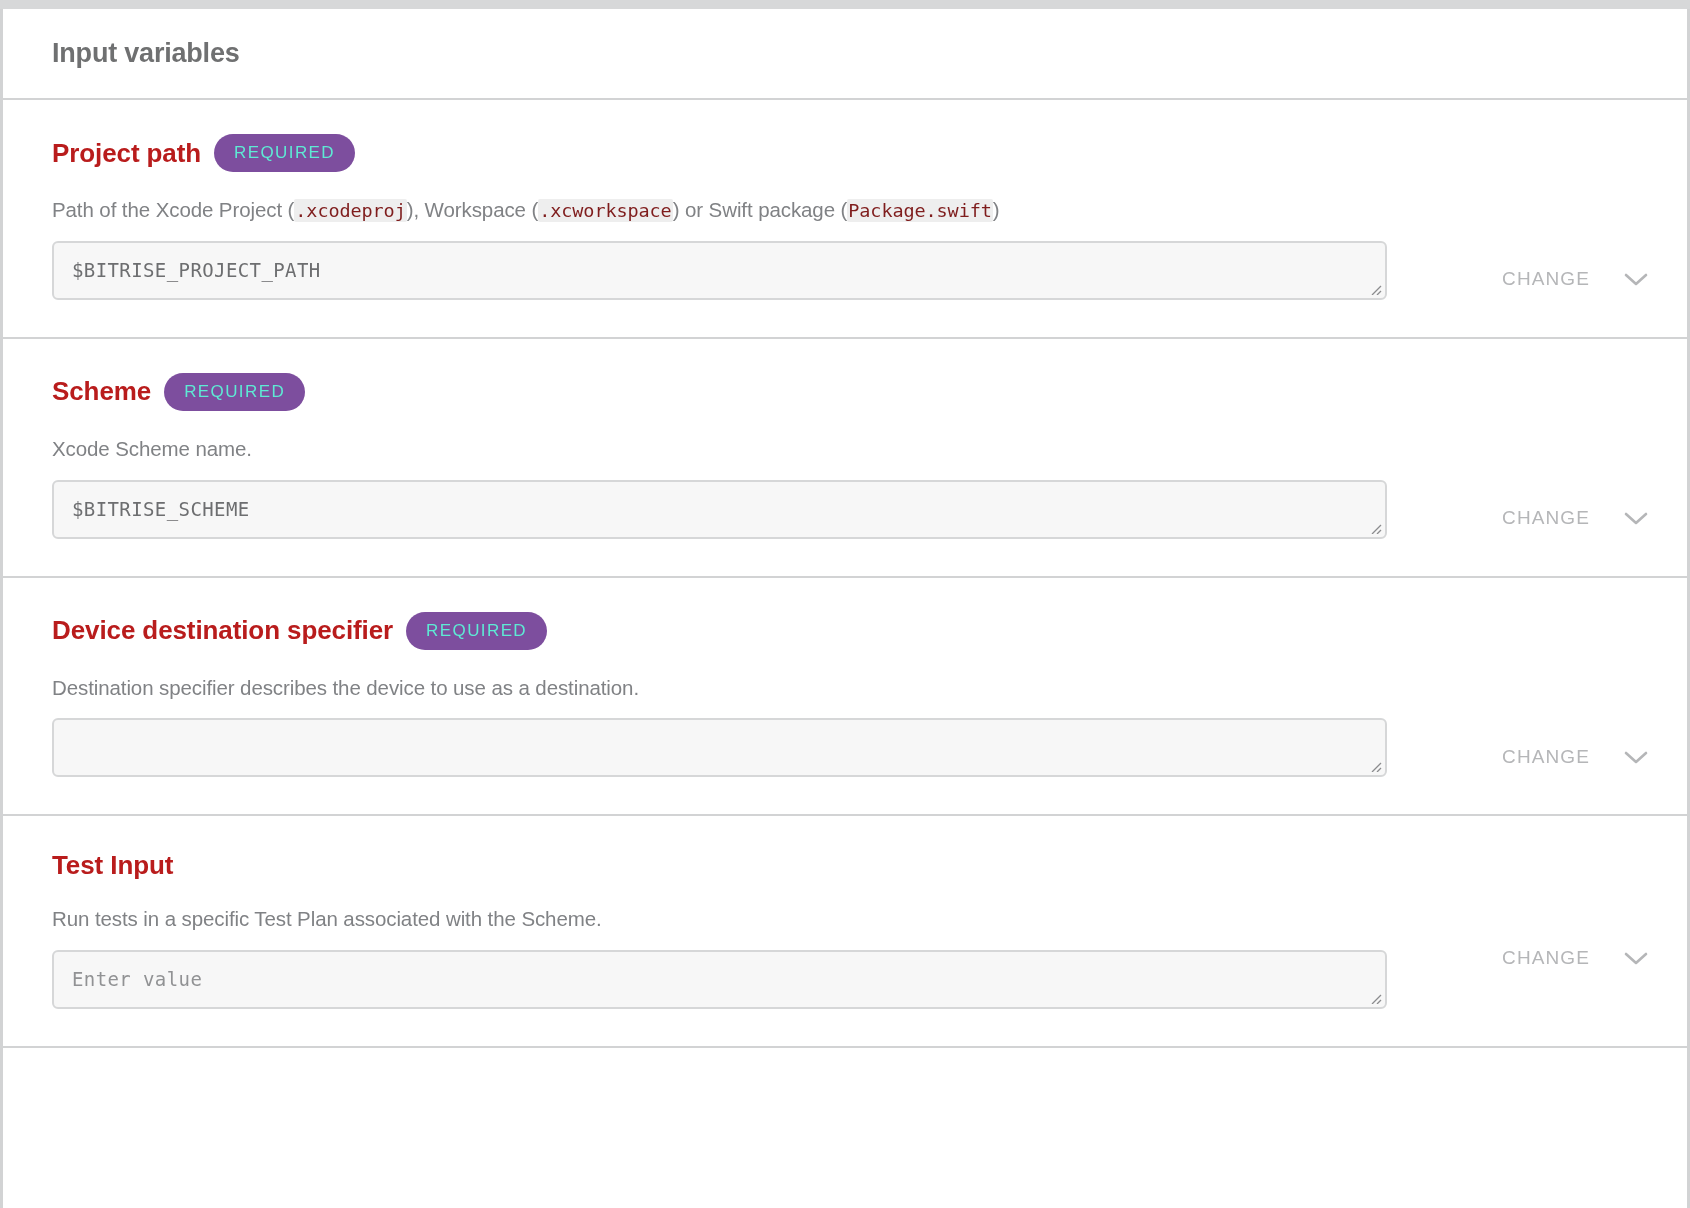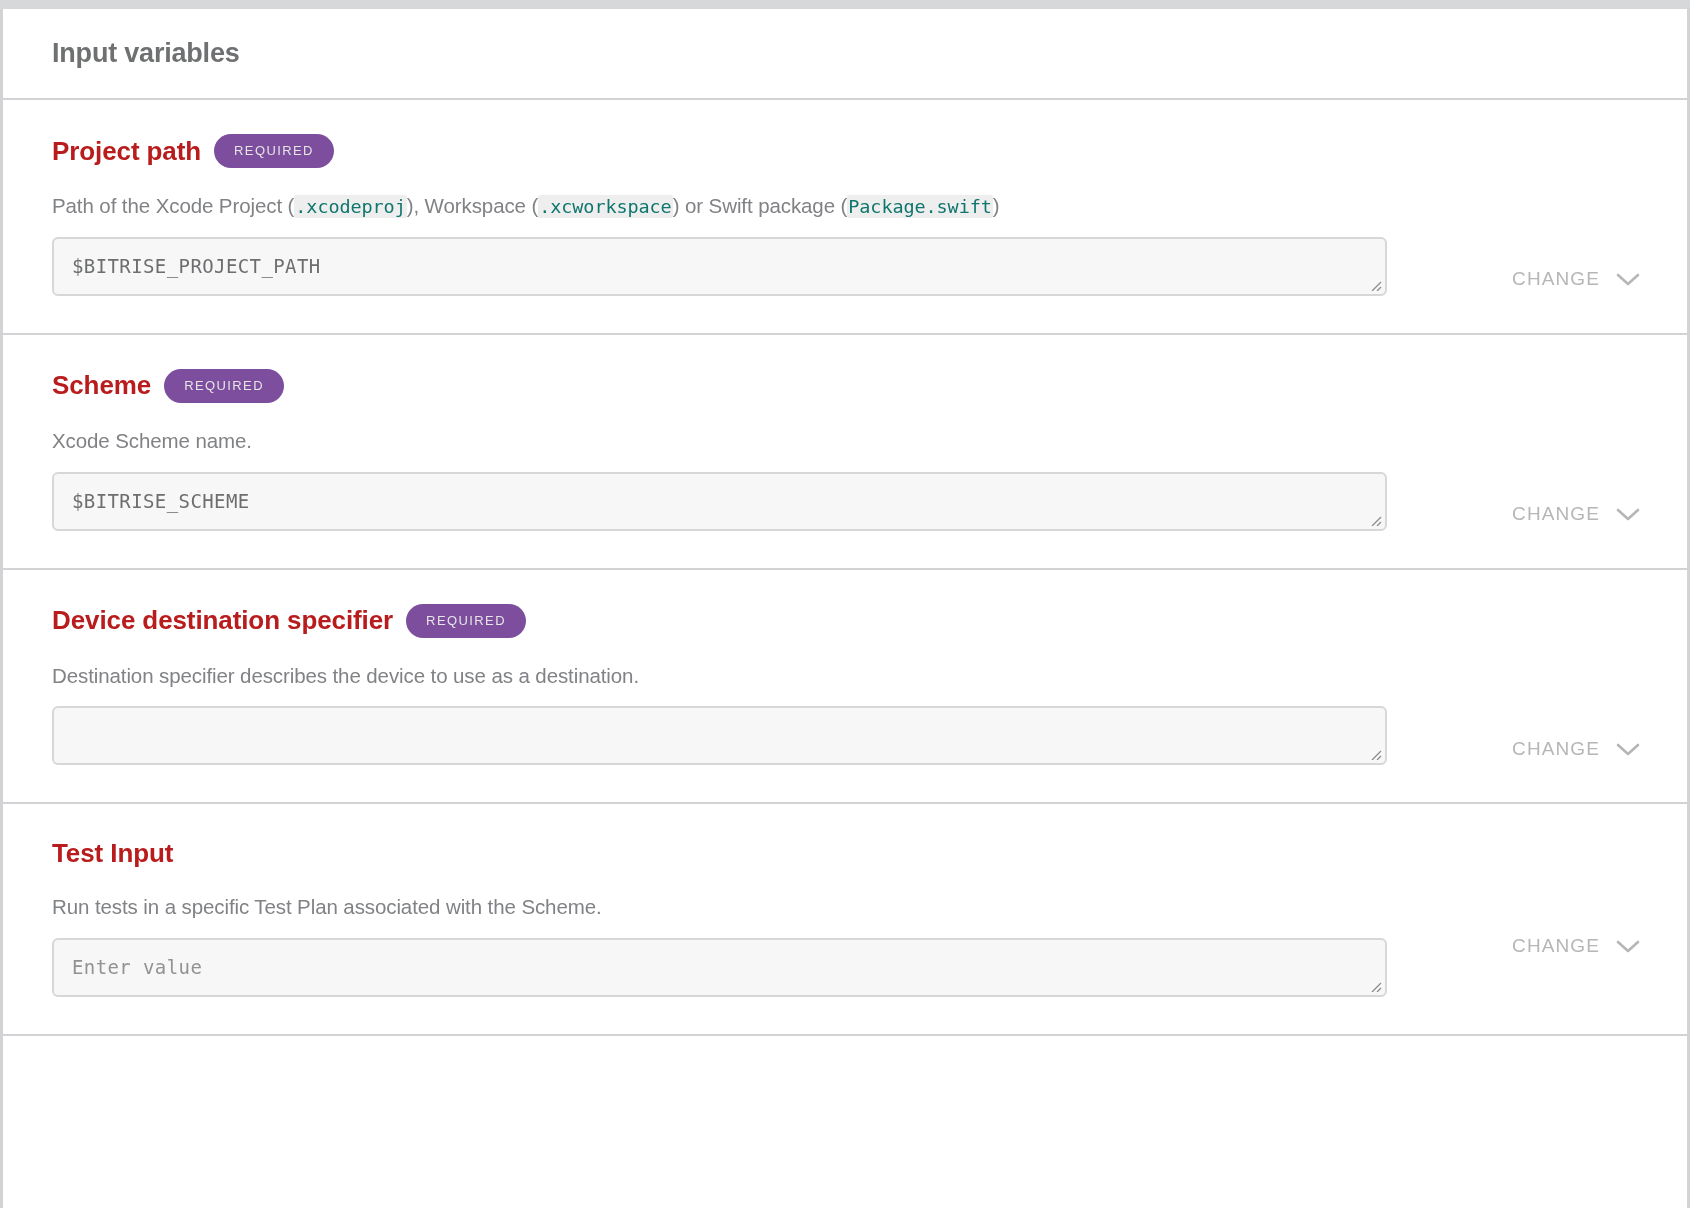--- a/index.html
+++ b/index.html
@@ -69,22 +69,22 @@
   }
   .var-name {
     font-size: 26px;
     font-weight: bold;
     color: #b91c1c;
     letter-spacing: -0.1px;
   }
   .badge {
     margin-left: 13px;
     background: #7d4e9e;
-    color: #e5e5e5;
-    font-size: 13px;
+    color: #5eead4;
+    font-size: 17px;
     letter-spacing: 1.4px;
     padding: 10px 20px 11px 20px;
     border-radius: 999px;
     line-height: 1;
     display: inline-block;
     white-space: nowrap;
   }
 
   .var-body {
     position: relative;
@@ -95,21 +95,21 @@
     font-size: 20.5px;
     color: #808285;
     line-height: 1.35;
     letter-spacing: -0.1px;
     max-width: 1250px;
   }
   code.inline {
     font-family: "DejaVu Sans Mono", monospace;
     font-size: 18.5px;
     background: #eeeeee;
-    color: #0f766e;
+    color: #7f1d1d;
     padding: 1px 1px;
     border-radius: 2px;
     white-space: pre;
   }
 
   
   .value-box {
     position: relative;
     box-sizing: border-box;
     margin-top: 17px;
@@ -136,24 +136,24 @@
     right: 3px;
     bottom: 3px;
     width: 14px;
     height: 14px;
     pointer-events: none;
   }
 
   
   .change-ctl {
     position: absolute;
-    right: 46px;
-    display: flex;
-    align-items: center;
-    gap: 15px;
+    right: 38px;
+    display: flex;
+    align-items: center;
+    gap: 33px;
     user-select: none;
   }
   .change-label {
     font-size: 19px;
     color: #b5b6b8;
     letter-spacing: 1.1px;
   }
   .chevron {
     display: block;
     width: 26px;

